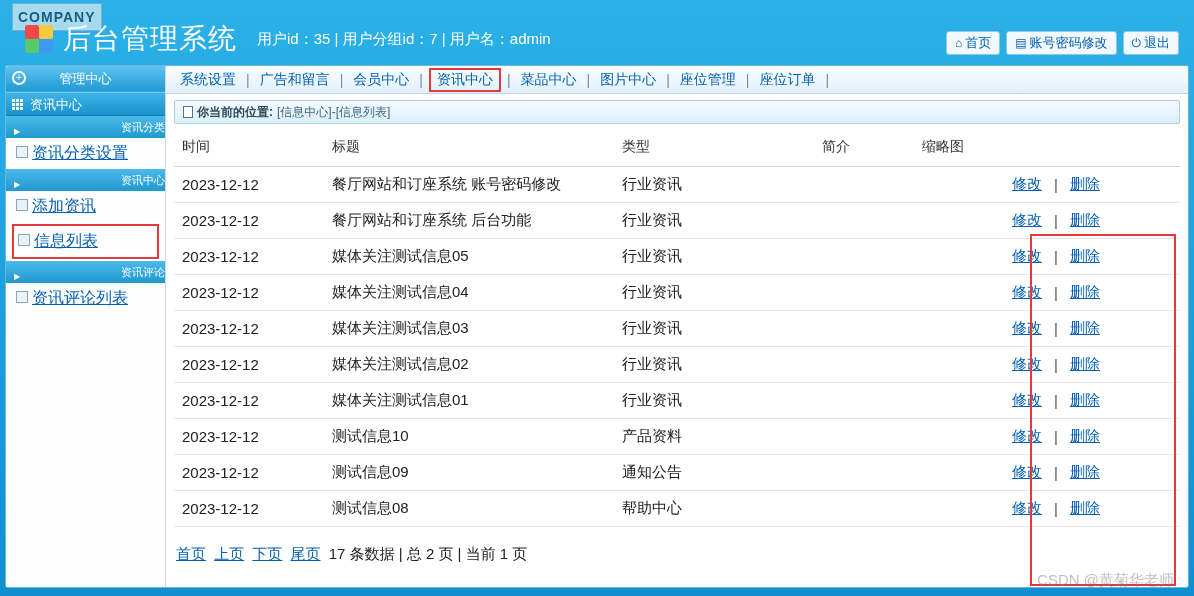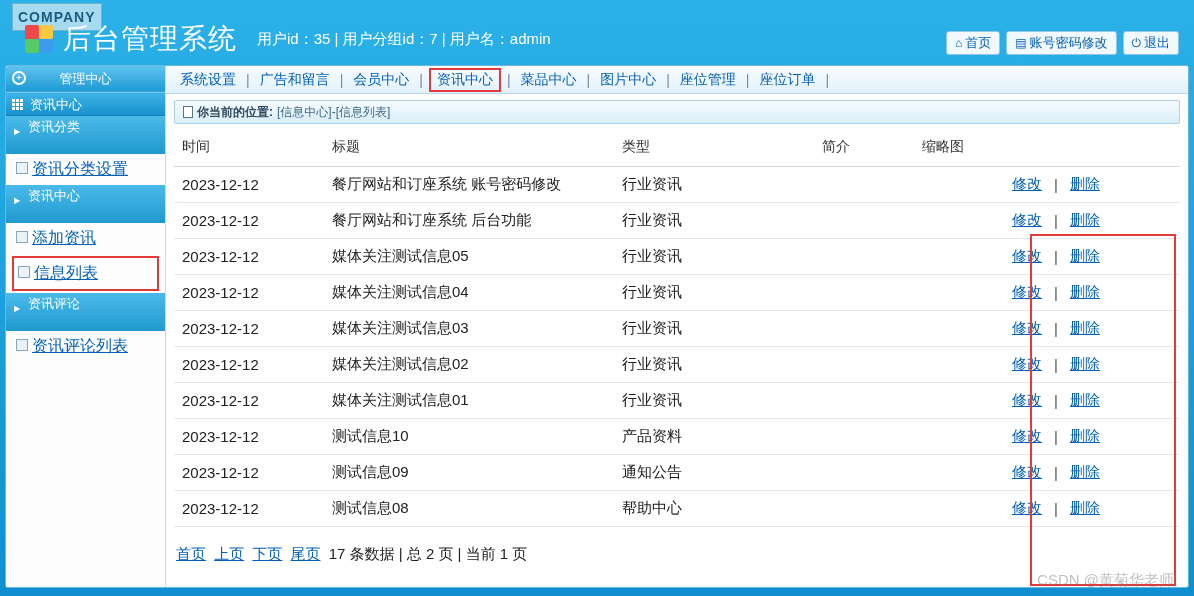--- a/index.html
+++ b/index.html
@@ -18,21 +18,21 @@
 .topright { position:absolute; right:10px; top:18px; display:flex; gap:6px; align-items:center; }
 .trbtn { background:#f1f9fe; border:1px solid #8dc7e3; border-radius:3px; padding:2px 8px; font-size:13px; color:#0560b2; display:flex; align-items:center; gap:3px; cursor:pointer; }
 .trbtn .ic { font-size:12px; }
 .mainframe { background:#fff; border-radius:3px; height:523px; display:flex; border:1px solid #6bb6d9; overflow:hidden; }
 .sidebar { width:160px; border-right:1px solid #cfd8dc; background:#fdfdfd; }
 .side-top { height:26px; background:linear-gradient(#5fc3f0,#1f9ad3); color:#fff; font-size:13px; text-align:center; line-height:26px; position:relative; border-bottom:1px solid #3ba6d6; }
 .side-top .plus { position:absolute; left:6px; top:5px; width:14px; height:14px; border:2px solid #fff; border-radius:50%; font-size:10px; line-height:10px; }
 .side-section-h { height:24px; background:linear-gradient(#3fb4e8,#1792cd); color:#fff; font-size:13px; padding-left:24px; line-height:24px; position:relative; border-top:1px solid #6dc5ea; border-bottom:1px solid #1281b7; }
 .side-section-h .dots { position:absolute; left:6px; top:6px; display:grid; grid-template-columns:repeat(3,3px); grid-gap:1px; }
 .side-section-h .dots i { width:3px; height:3px; background:#fff; display:block; }
-.side-group-h { height:38px; background:linear-gradient(#4bbaea,#2099ce); color:#fff; font-size:13px; padding-left:22px; line-height:22px; position:relative; }
+.side-group-h { height:22px; background:linear-gradient(#4bbaea,#2099ce); color:#fff; font-size:11px; padding-left:22px; line-height:22px; position:relative;text-align:right; }
 .side-group-h::before { content:"▶"; position:absolute; left:8px; font-size:8px; top:5px; color:#fff; }
 .side-link { display:block; padding:5px 8px 5px 26px; font-size:16px; color:#0560b2; text-decoration:underline; position:relative; cursor:pointer; }
 .side-link::before { content:""; position:absolute; left:10px; top:8px; width:10px; height:10px; border:1px solid #86a7c0; background:#e9f2f9; }
 .side-link.hl { border:2px solid #e23a3a; margin:2px 6px; padding-left:20px; }
 .side-link.hl::before { left:4px; }
 .content { flex:1; display:flex; flex-direction:column; }
 .navbar { height:28px; background:linear-gradient(#f8fcff,#e2f1fb); border-bottom:1px solid #b8d4e6; padding-left:10px; display:flex; align-items:center; }
 .navitem { color:#0560b2; font-size:14px; padding:0 4px; cursor:pointer; }
 .navsep { color:#7a8a96; margin:0 6px; }
 .navitem.hl { border:2px solid #e23a3a; padding:1px 6px; }

